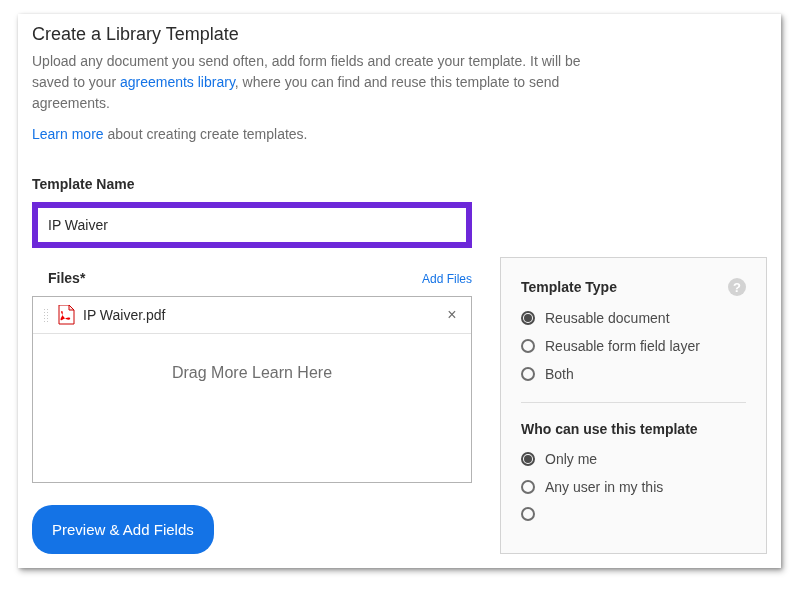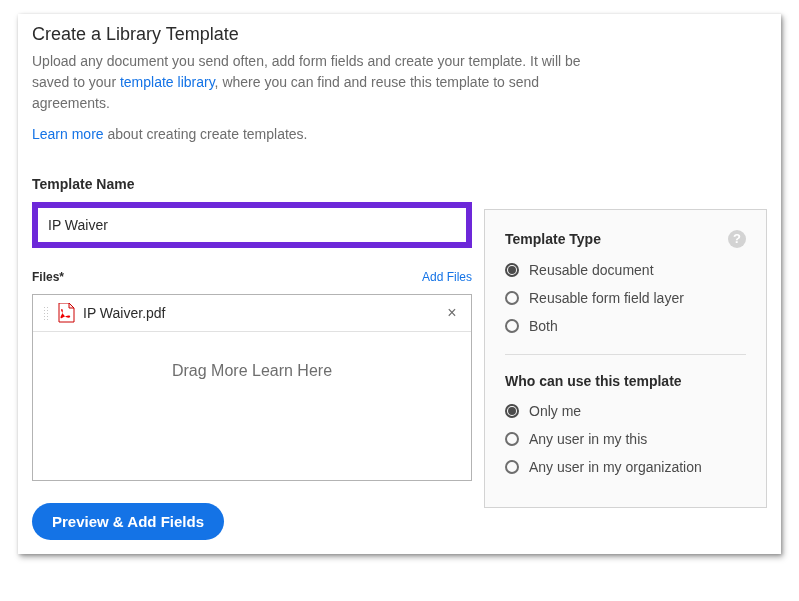--- a/index.html
+++ b/index.html
@@ -26,21 +26,21 @@
     }
     .desc {
       font-size: 14px;
       color: #6e6e6e;
       line-height: 1.5;
       margin-bottom: 12px;
       max-width: 560px;
     }
     .desc a, .learn a { color: #1473e6; text-decoration: none; cursor: pointer; }
     .learn { font-size: 14px; color: #6e6e6e; margin-bottom: 34px; }
-    .columns { display: flex; gap: 12px; align-items: center; }
+    .columns { display: flex; gap: 28px; align-items: flex-end; }
     .left { flex: 0 0 440px; }
     .right { flex: 1; border-radius: 23px; }
     .field-label {
       font-size: 14px;
       font-weight: 700;
       color: #2c2c2c;
       margin-bottom: 10px;
       display: block;
     }
     .text-input {
@@ -50,21 +50,21 @@
       font-size: 14px;
       color: #2c2c2c;
       margin-bottom: 22px;
     }
     .files-header {
       display: flex;
       justify-content: space-between;
       align-items: baseline;
       margin-bottom: 10px;
     }
-    .files-header .req { font-size: 12px; font-weight: 700; }
+    .files-header .req { font-size: 14px; font-weight: 700; margin-left: 16px; }
     .add-files { color: #1473e6; font-size: 12px; cursor: pointer; }
     .files-box { border: 1px solid #b3b3b3; }
     .file-row {
       display: flex;
       align-items: center;
       padding: 8px 10px;
       border-bottom: 1px solid #e1e1e1;
       gap: 8px;
     }
     .drag-handle {
@@ -115,34 +115,34 @@
     }
     .radio.selected { border-color: #4b4b4b; }
     .radio.selected::after {
       content: ""; position: absolute; width: 8px; height: 8px;
       background: #4b4b4b; border-radius: 50%;
       top: 1px; left: 1px;
     }
     .divider { border: none; border-top: 1px solid #ddd; margin: 20px 0 18px 0; }
     .primary-btn {
       background: #1473e6; color: #fff; border: none;
-      border-radius: 20px; padding: 10px 20px;
-      font-size: 15px; font-weight: 700; cursor: pointer;
+      border-radius: 20px; padding: 16px 20px;
+      font-size: 15px; font-weight: 400; cursor: pointer;
       margin-top: 22px;
     }
     .pdf-icon { width: 18px; height: 20px; flex-shrink: 0; }
   </style>
 </head>
 <body>
 
 <div class="container">
   <div class="inner">
     <h1>Create a Library Template</h1>
     <p class="desc">
-      <span>Upload any document you send often, add form fields and create your template. It will be saved to your </span><a>template library</a><span>, where you can find and reuse this template to send agreements.</span>
+      <span>Upload any document you send often, add form fields and create your template. It will be saved to your </span><a>agreements library</a><span>, where you can find and reuse this template to send agreements.</span>
     </p>
     <p class="learn">
       <a>Learn more</a><span> about creating create templates.</span>
     </p>
 
     <div class="columns">
       <div class="left">
         <label class="field-label">Template Name</label>
         <input type="text" class="text-input" value="IP Waiver" style="">
 
@@ -197,19 +197,18 @@
           <div class="radio-row">
             <span class="radio selected"></span>
             <span>Only me</span>
           </div>
           <div class="radio-row">
             <span class="radio"></span>
             <span>Any user in my this</span>
           </div>
           <div class="radio-row">
             <span class="radio"></span>
-            <span>Any user in my organization</span>
           </div>
         </div>
       </div>
     </div>
   </div>
 </div>
 
 </body></html>

